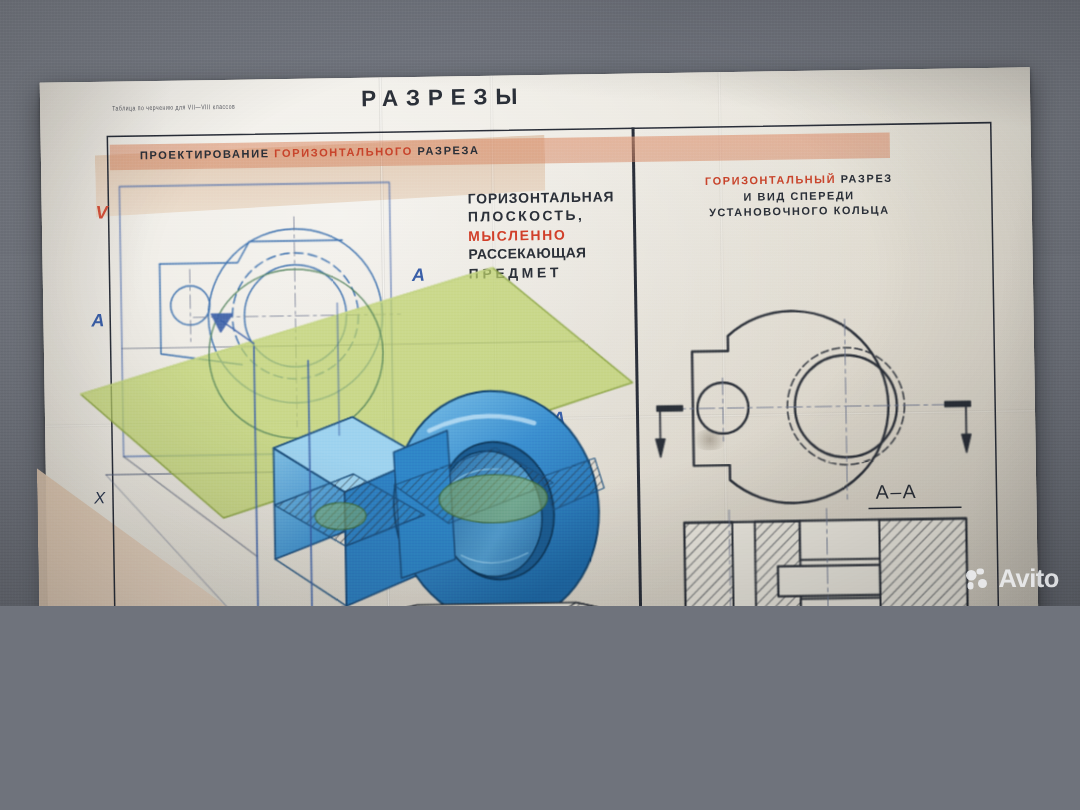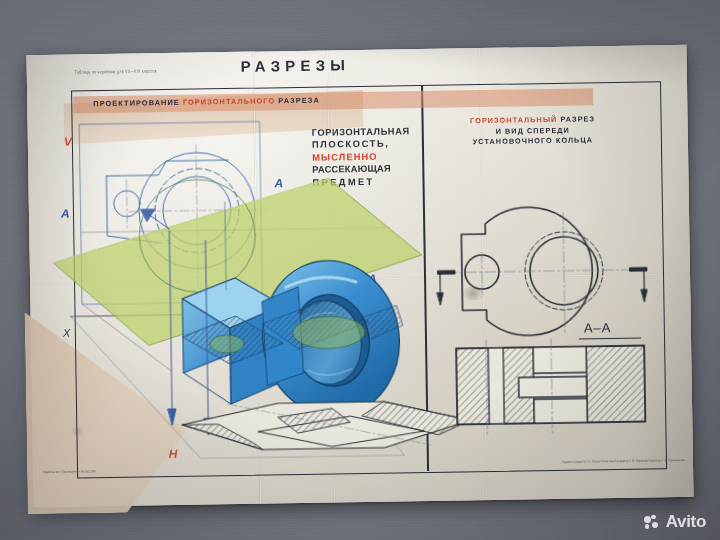--- a/index.html
+++ b/index.html
@@ -1,17 +1,17 @@
 <!DOCTYPE html>
 <html><head>
 <meta charset="utf-8">
 <style>
   html,body{margin:0;padding:0;background:#6f737c;}
   #stage{
-    position:relative;width:720px;height:540px;overflow:hidden;
+    position:relative;width:720px;height:404px;overflow:hidden;
     background:linear-gradient(135deg,#7d818a 0%,#6d717a 40%,#787c85 70%,#696d76 100%);
     font-family:"Liberation Sans",sans-serif;
   }
   
   #grain{
     position:absolute;inset:0;pointer-events:none;z-index:60;
     background-image:
       repeating-linear-gradient(0deg,rgba(255,255,255,.03) 0 1px,rgba(0,0,0,.03) 1px 2px),
       repeating-linear-gradient(90deg,rgba(255,255,255,.02) 0 1px,rgba(0,0,0,.02) 1px 2px);
     mix-blend-mode:overlay;opacity:.55;

